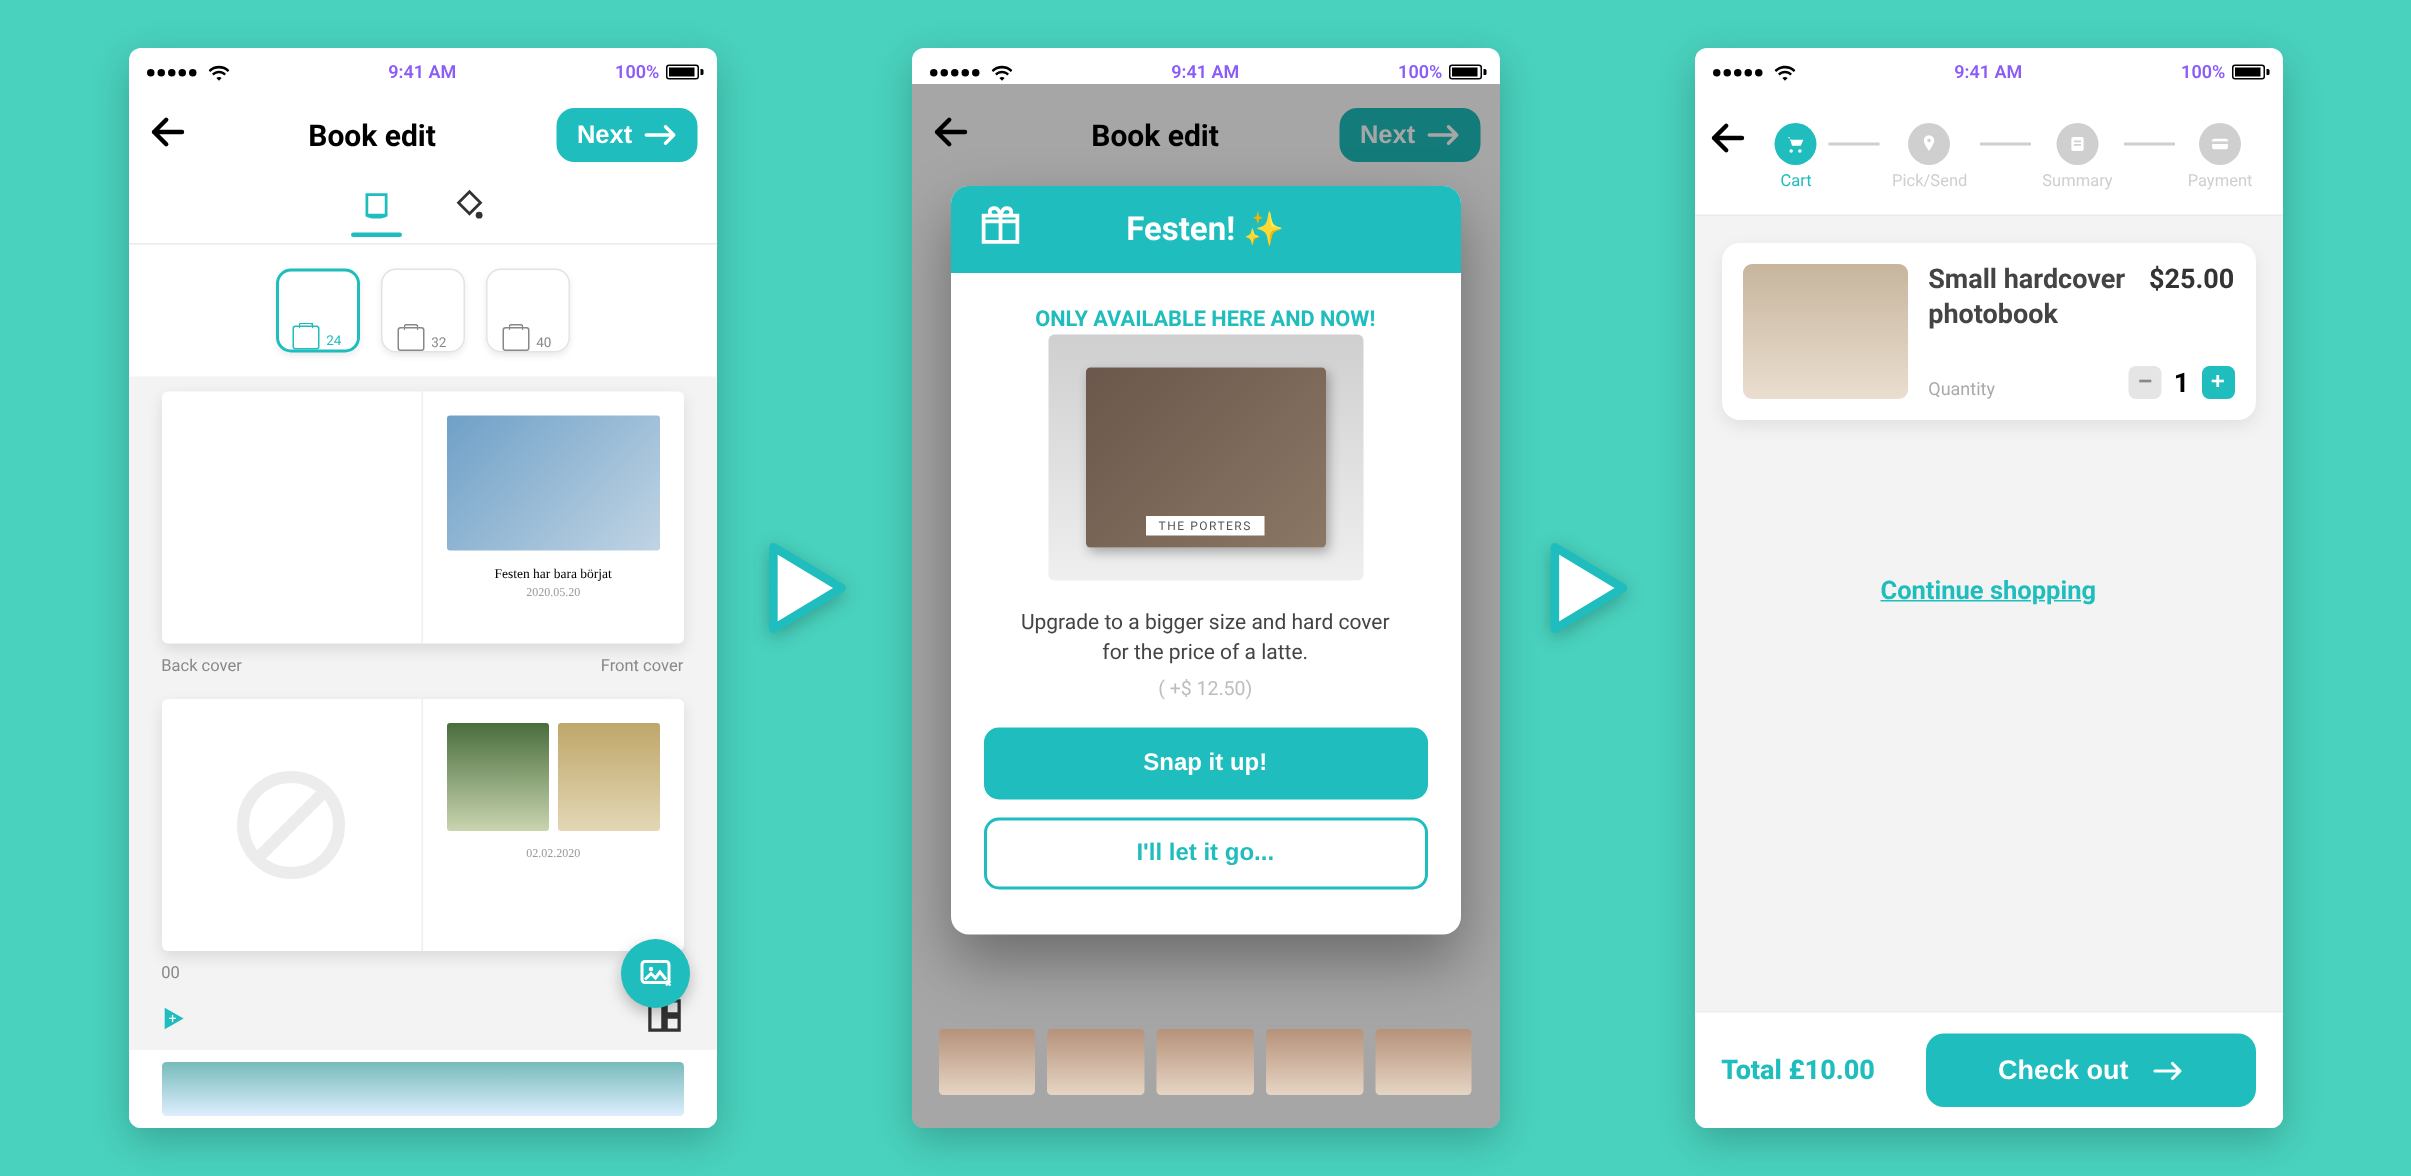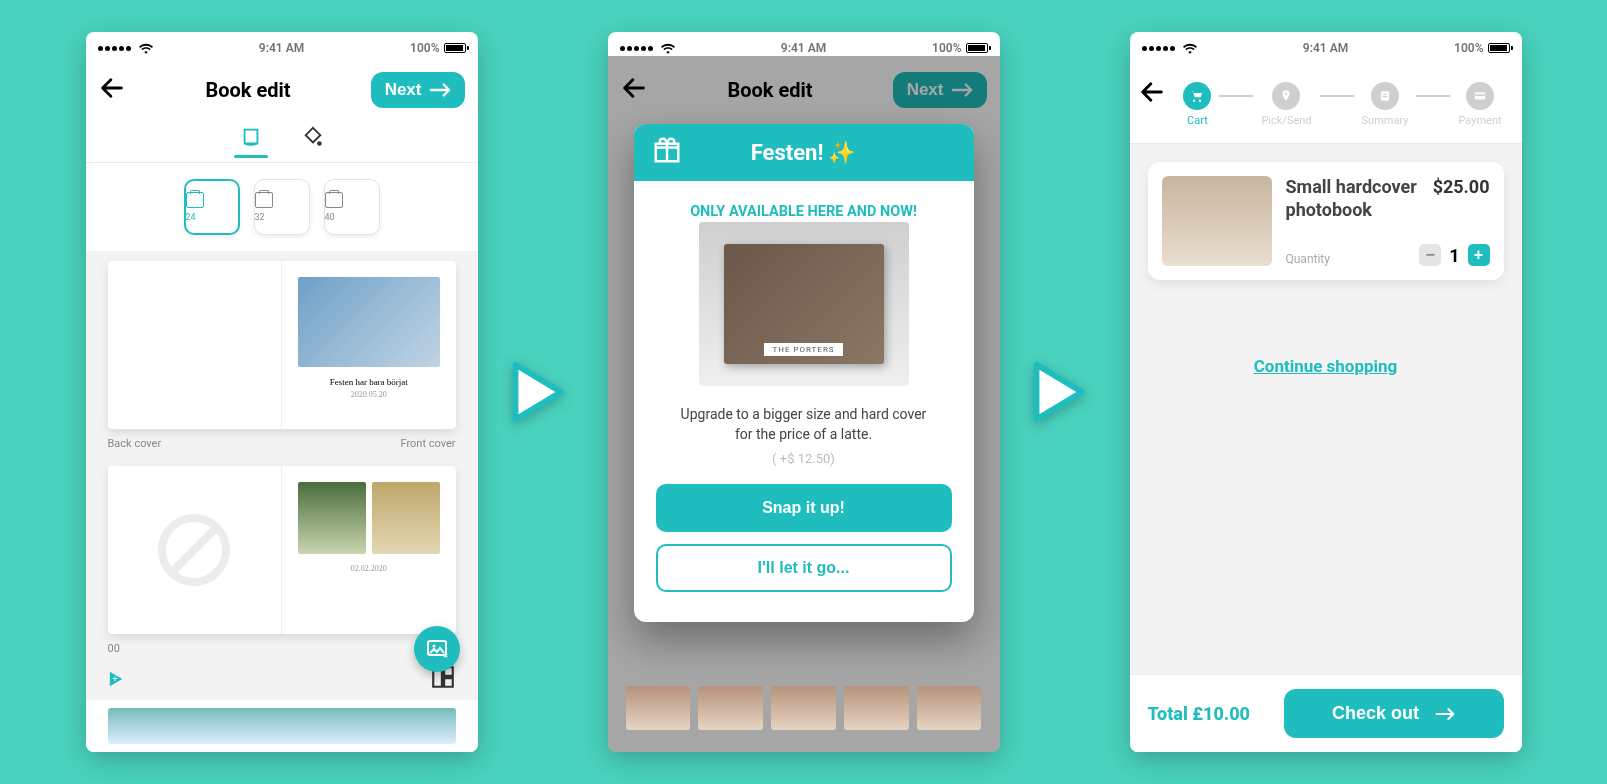--- a/index.html
+++ b/index.html
@@ -6,21 +6,21 @@
 *{box-sizing:border-box}
 body{margin:0;font-family:-apple-system,Segoe UI,Roboto,Helvetica,Arial,sans-serif;background:var(--bg);width:1607px;height:784px;overflow:hidden}
 .stage{position:relative;width:1607px;height:784px;display:flex;align-items:center;justify-content:center;gap:130px;padding:20px 60px}
 .phone{position:relative;width:var(--phone-w);height:var(--phone-h);background:#fff;border-radius:8px;box-shadow:0 8px 26px rgba(0,0,0,.22);overflow:hidden;display:flex;flex-direction:column}
 .arrow-play{position:absolute;top:50%;transform:translateY(-50%);width:68px;height:68px}
 .arrow-play svg{width:100%;height:100%;filter:drop-shadow(0 3px 6px rgba(0,0,0,.25))}
 .arrow-play.a1{left:502px}
 .arrow-play.a2{left:1023px}
 
 
-.status{height:24px;display:flex;align-items:center;justify-content:space-between;padding:16px 12px;font-size:12px;font-weight:600;color:#737373}
+.status{height:24px;display:flex;align-items:center;justify-content:space-between;padding:16px 12px;font-size:12px;font-weight:600;color:#8b5cf6}
 .status .c{position:absolute;left:0;right:0;text-align:center}
 .status .sig{display:flex;gap:2px;align-items:center}
 .status .dot{width:5px;height:5px;border-radius:50%;background:#000}
 .status .wifi{margin-left:6px}
 .status .bat{display:flex;align-items:center;gap:4px}
 .status .bat-ic{width:22px;height:10px;border:1.4px solid #000;border-radius:2px;position:relative}
 .status .bat-ic::after{content:"";position:absolute;right:-4px;top:2px;width:2px;height:4px;background:#000;border-radius:0 1px 1px 0}
 .status .bat-ic::before{content:"";position:absolute;left:1px;top:1px;bottom:1px;right:2px;background:#000}
 
 
@@ -28,21 +28,21 @@
 .back-ic svg{width:28px;height:28px}
 .nav .title{font-weight:700;font-size:20px}
 .btn-next{background:var(--teal);color:#fff;border:none;border-radius:12px;padding:8px 14px;font-size:17px;font-weight:700;display:flex;gap:8px;align-items:center;cursor:pointer}
 .btn-next svg{width:22px;height:16px}
 .tabs{display:flex;gap:32px;justify-content:center;padding:6px 0 0}
 .tab-ic{width:30px;height:30px;display:flex;align-items:center;justify-content:center;position:relative}
 .tab-ic.active::after{content:"";position:absolute;bottom:-6px;left:-2px;right:-2px;height:3px;background:var(--teal);border-radius:2px}
 .tab-ic svg{width:22px;height:22px}
 .hr{height:1px;background:#eaeaea;margin-top:10px}
 .size-row{display:flex;gap:14px;justify-content:center;padding:16px 0}
-.size-card{width:56px;height:56px;border:1px solid #e3e3e3;border-radius:10px;display:flex;flex-direction:column;align-items:flex-start;justify-content:center;background:#fff;box-shadow:0 2px 5px rgba(0,0,0,.08);cursor:pointer;font-size:9px;color:#888;gap:4px}
+.size-card{width:56px;height:56px;border:1px solid #e3e3e3;border-radius:10px;display:flex;flex-direction:row;align-items:flex-end;justify-content:center;background:#fff;box-shadow:0 2px 5px rgba(0,0,0,.08);cursor:pointer;font-size:9px;color:#888;gap:4px}
 .size-card .box{width:18px;height:16px;border:1.5px solid currentColor;border-radius:2px;position:relative}
 .size-card .box::before{content:"";position:absolute;top:-3px;left:3px;right:3px;height:3px;border:1.5px solid currentColor;border-bottom:none;border-radius:2px 2px 0 0}
 .size-card.sel{border:2px solid var(--teal);color:var(--teal)}
 .editor{flex:1;background:#f3f3f3;padding:0 22px;overflow:hidden}
 .spread{background:#fff;border-radius:4px;box-shadow:0 4px 10px rgba(0,0,0,.1);margin:10px 0 6px;height:168px;display:flex}
 .spread .half{flex:1;position:relative;padding:16px}
 .spread .half+.half{border-left:1px solid #eee}
 .ph{background:linear-gradient(135deg,#6fa0c7,#c0d4e4);width:100%;height:90px;border-radius:2px}
 .ph2{display:flex;gap:6px}
 .ph2 .p{flex:1;height:72px;border-radius:2px}
@@ -95,21 +95,21 @@
 .cart-card .top{display:flex;justify-content:space-between;gap:10px}
 .pname{font-weight:700;font-size:18px;color:#444;line-height:1.25}
 .pprice{font-weight:700;font-size:18px;color:#333}
 .qty-row{display:flex;justify-content:space-between;align-items:flex-end;margin-top:auto}
 .qty-row .lbl{font-size:12px;color:#aaa}
 .stepper{display:flex;gap:8px;align-items:center}
 .step-btn{width:22px;height:22px;border-radius:5px;font-weight:900;font-size:16px;display:flex;align-items:center;justify-content:center;cursor:pointer;border:none}
 .step-btn.minus{background:#e5e5e5;color:#888}
 .step-btn.plus{background:var(--teal);color:#fff}
 .qty-val{font-size:18px;font-weight:700}
-.continue{text-align:center;color:var(--teal);font-weight:700;text-decoration:underline;margin-top:76px;font-size:17px;cursor:pointer}
+.continue{text-align:center;color:var(--teal);font-weight:700;text-decoration:underline;margin-top:104px;font-size:17px;cursor:pointer}
 .s3-foot{border-top:1px solid #eee;background:#fff;padding:14px 18px;display:flex;align-items:center;justify-content:space-between;gap:14px}
 .total{color:var(--teal);font-weight:800;font-size:18px}
 .checkout{flex:1;max-width:220px;background:var(--teal);color:#fff;border:none;border-radius:12px;padding:14px 18px;font-size:18px;font-weight:700;display:flex;align-items:center;justify-content:center;gap:16px;cursor:pointer}
 .checkout svg{width:20px;height:16px}
 </style>
 </head>
 <body>
 
 <div class="stage">
 

